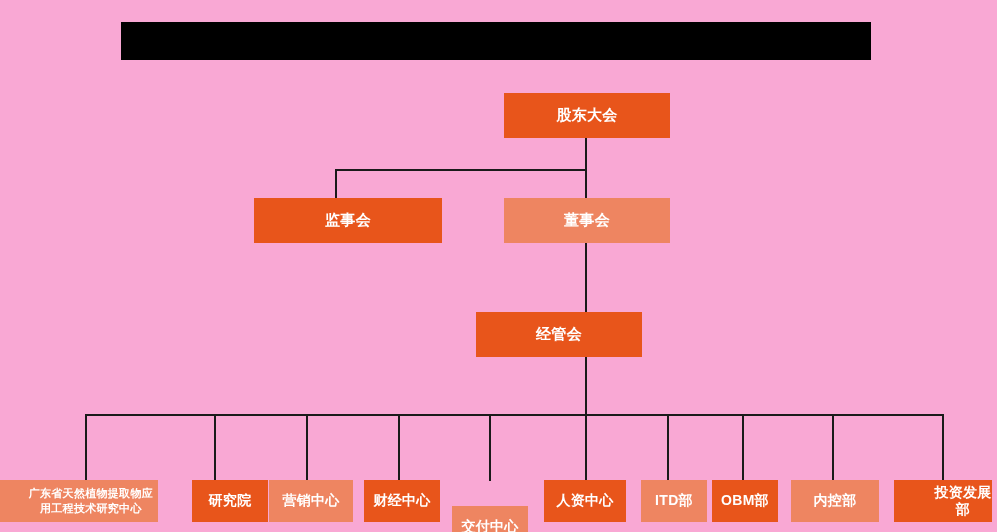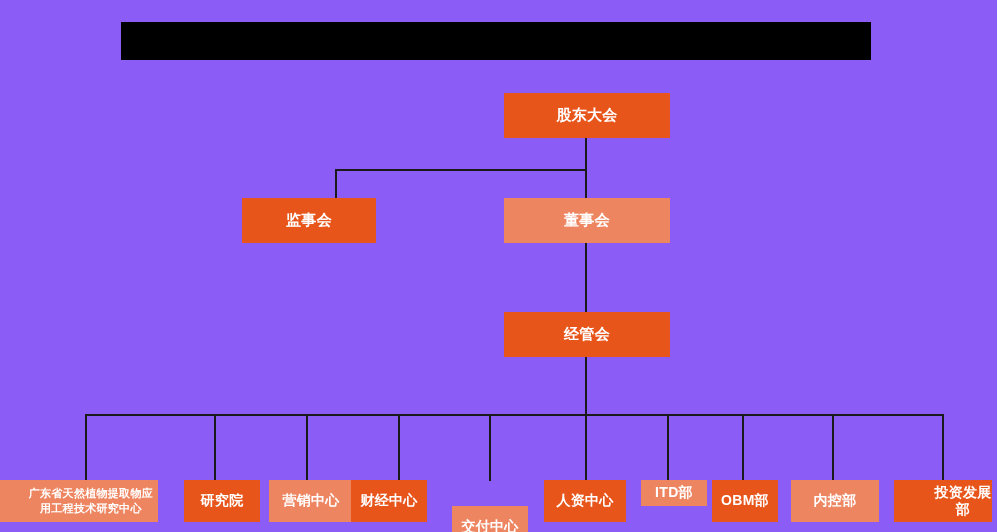--- a/index.html
+++ b/index.html
@@ -10,21 +10,21 @@
     width: 997px;
     height: 532px;
     background: #ffffff;
     font-family: "Liberation Sans", "DejaVu Sans", sans-serif;
     overflow: hidden;
   }
   #chart-root {
     position: relative;
     width: 997px;
     height: 532px;
-    background: #8b5cf6;
+    background: #f9a8d4;
   }
 
   
   .redaction-bar {
     position: absolute;
     left: 121px;
     top: 22px;
     width: 750px;
     height: 38px;
     background: #000000;
@@ -97,48 +97,48 @@
       <line x1="743" y1="415" x2="743" y2="481"></line>
       <line x1="833" y1="415" x2="833" y2="481"></line>
       <line x1="943" y1="415" x2="943" y2="481"></line>
     </g>
   </svg>
 
   <div id="node-layer">
       <div class="node lvl-1 dark" style="left: 504px; top: 93px; width: 166px; height: 45px;">
         <span>股东大会</span>
       </div>
-      <div class="node lvl-2 dark" style="left: 242px; top: 198px; width: 134px; height: 45px;">
+      <div class="node lvl-2 dark" style="left: 254px; top: 198px; width: 188px; height: 45px;">
         <span>监事会</span>
       </div>
       <div class="node lvl-2 light" style="left: 504px; top: 198px; width: 166px; height: 45px; align-items: center;">
         <span>董事会</span>
       </div>
-      <div class="node lvl-3 dark" style="left: 504px; top: 312px; width: 166px; height: 45px;">
+      <div class="node lvl-3 dark" style="left: 476px; top: 312px; width: 166px; height: 45px;">
         <span>经管会</span>
       </div>
       <div class="node lvl-4 light tiny" style="left: 0px; top: 480px; width: 158px; height: 42px;">
         <span>广东省天然植物提取物应<br>用工程技术研究中心</span>
       </div>
-      <div class="node lvl-4 dark" style="left: 184px; top: 480px; width: 76px; height: 42px;">
+      <div class="node lvl-4 dark" style="left: 192px; top: 480px; width: 76px; height: 42px;">
         <span>研究院</span>
       </div>
       <div class="node lvl-4 light" style="left: 269px; top: 480px; width: 84px; height: 42px;">
         <span>营销中心</span>
       </div>
-      <div class="node lvl-4 dark" style="left: 351px; top: 480px; width: 76px; height: 42px;">
+      <div class="node lvl-4 dark" style="left: 364px; top: 480px; width: 76px; height: 42px;">
         <span>财经中心</span>
       </div>
       <div class="node lvl-4 light" style="left: 452px; top: 480px; width: 76px; height: 42px; margin-top: 26px;">
         <span>交付中心</span>
       </div>
       <div class="node lvl-4 dark" style="left: 544px; top: 480px; width: 82px; height: 42px;">
         <span>人资中心</span>
       </div>
-      <div class="node lvl-4 light" style="left: 641px; top: 480px; width: 66px; height: 26px;">
+      <div class="node lvl-4 light" style="left: 641px; top: 480px; width: 66px; height: 42px;">
         <span>ITD部</span>
       </div>
       <div class="node lvl-4 dark" style="left: 712px; top: 480px; width: 66px; height: 42px; align-items: center;">
         <span>OBM部</span>
       </div>
       <div class="node lvl-4 light" style="left: 791px; top: 480px; width: 88px; height: 42px; text-align: right;">
         <span>内控部</span>
       </div>
       <div class="node lvl-4 dark" style="left: 894px; top: 480px; width: 98px; height: 42px; padding-left: 40px;">
         <span>投资发展部</span>

